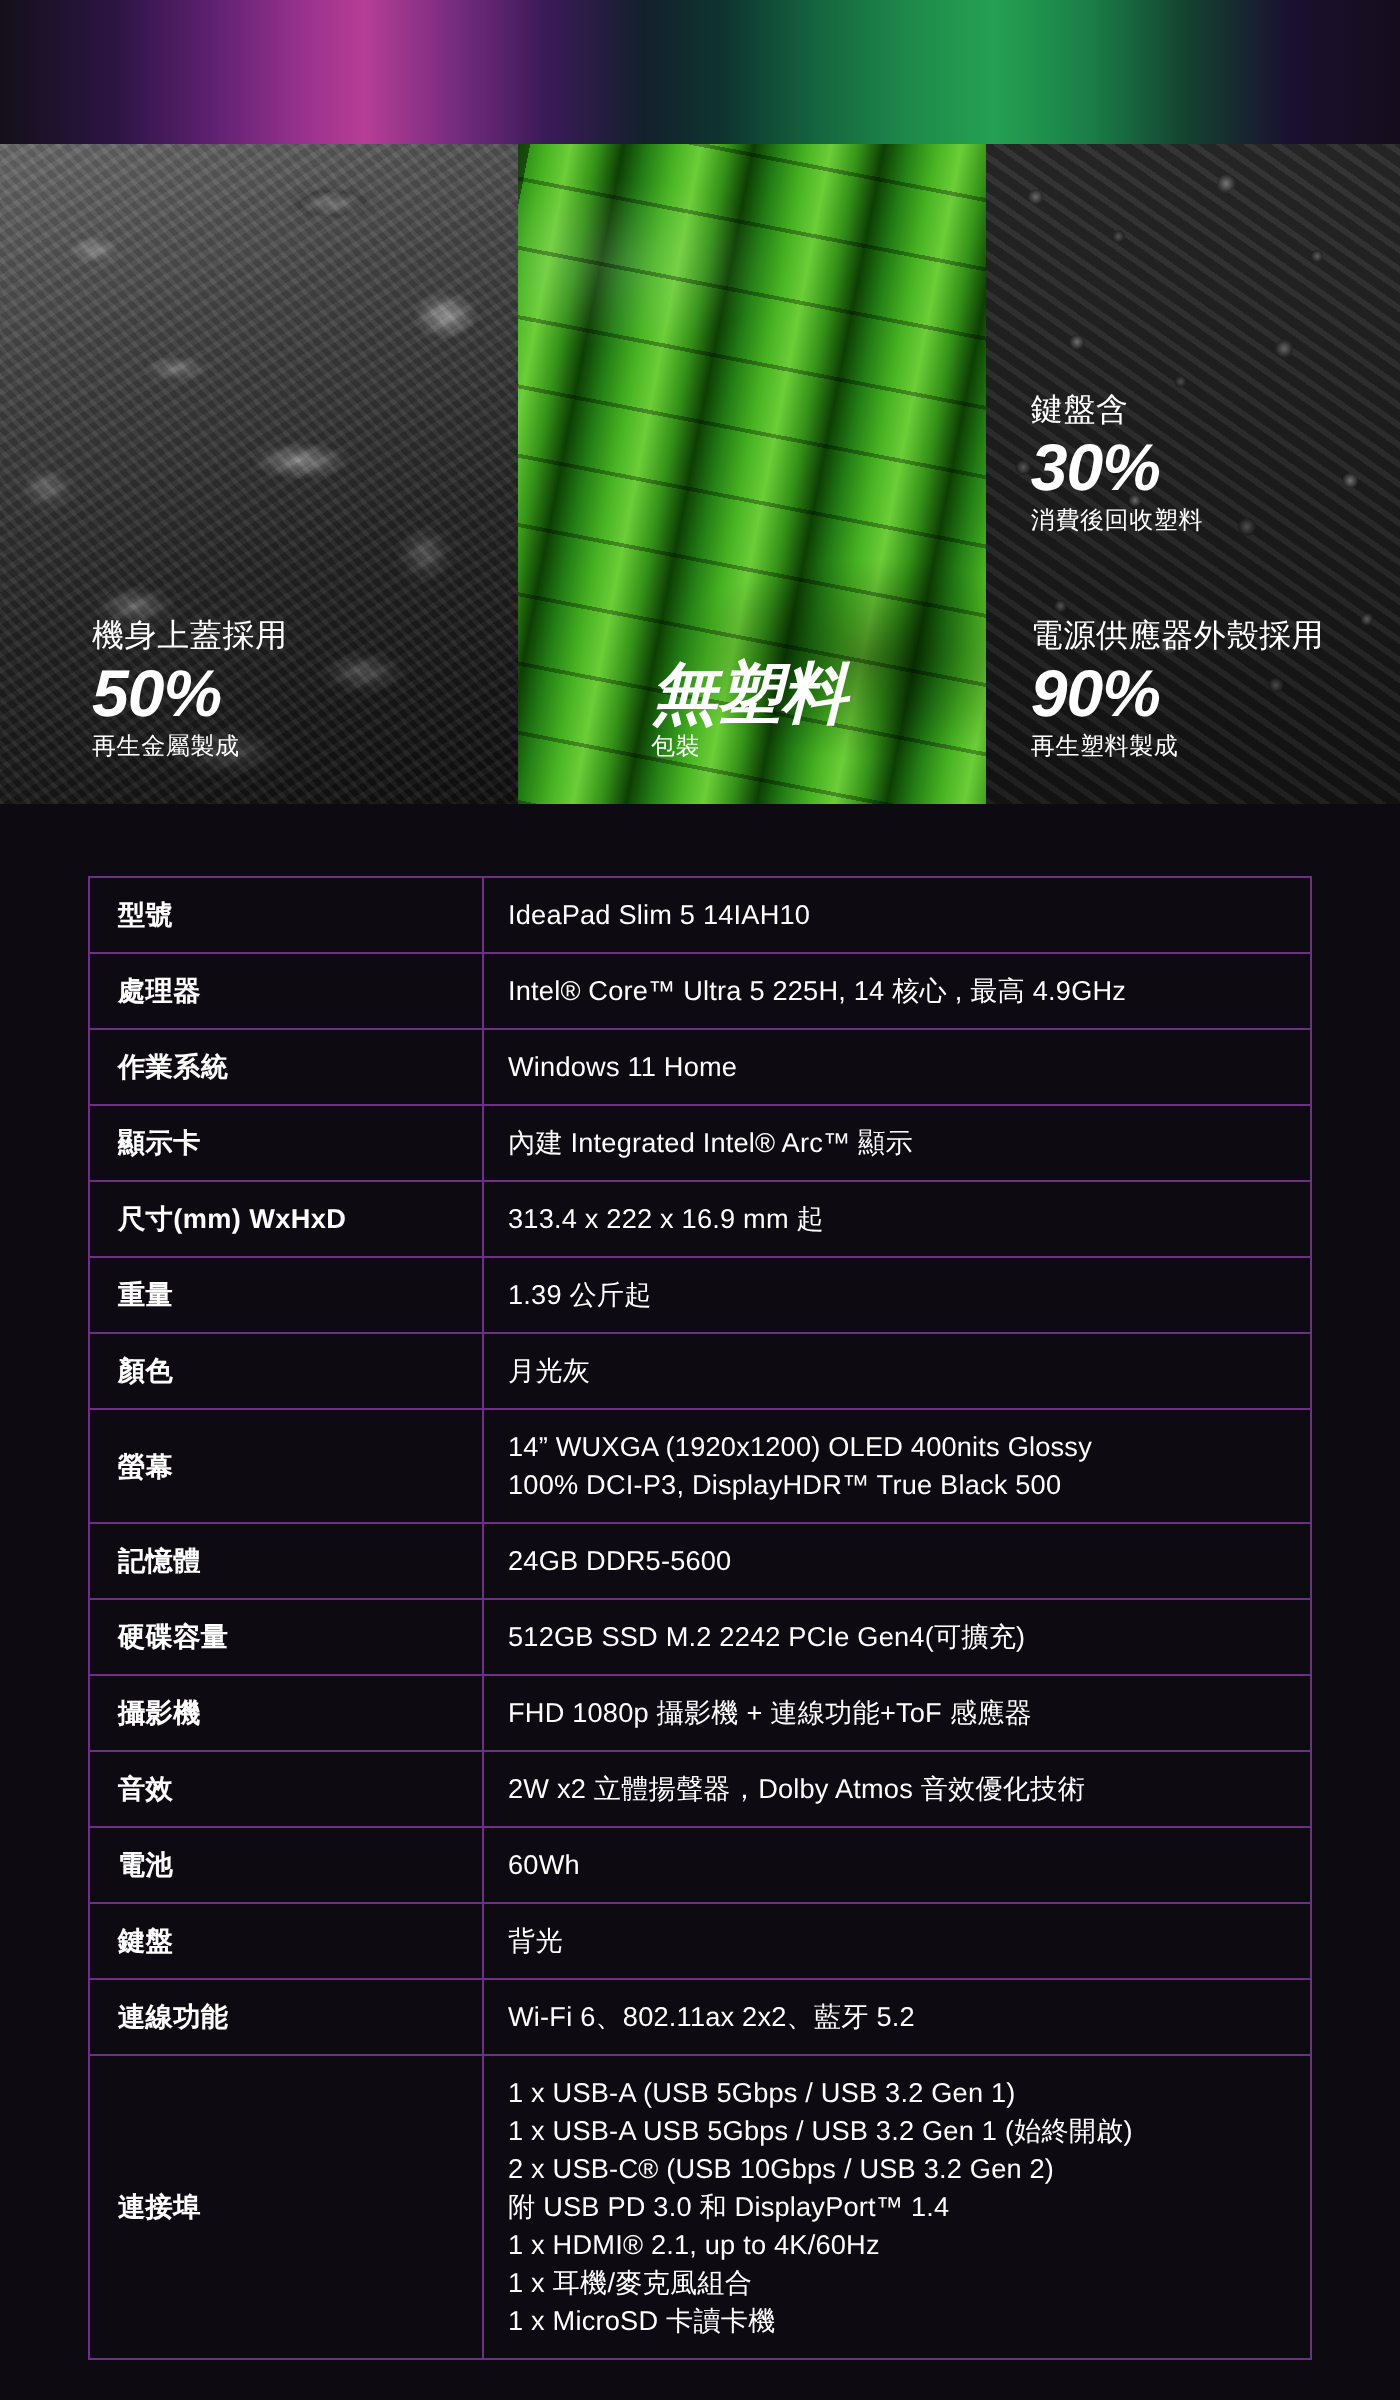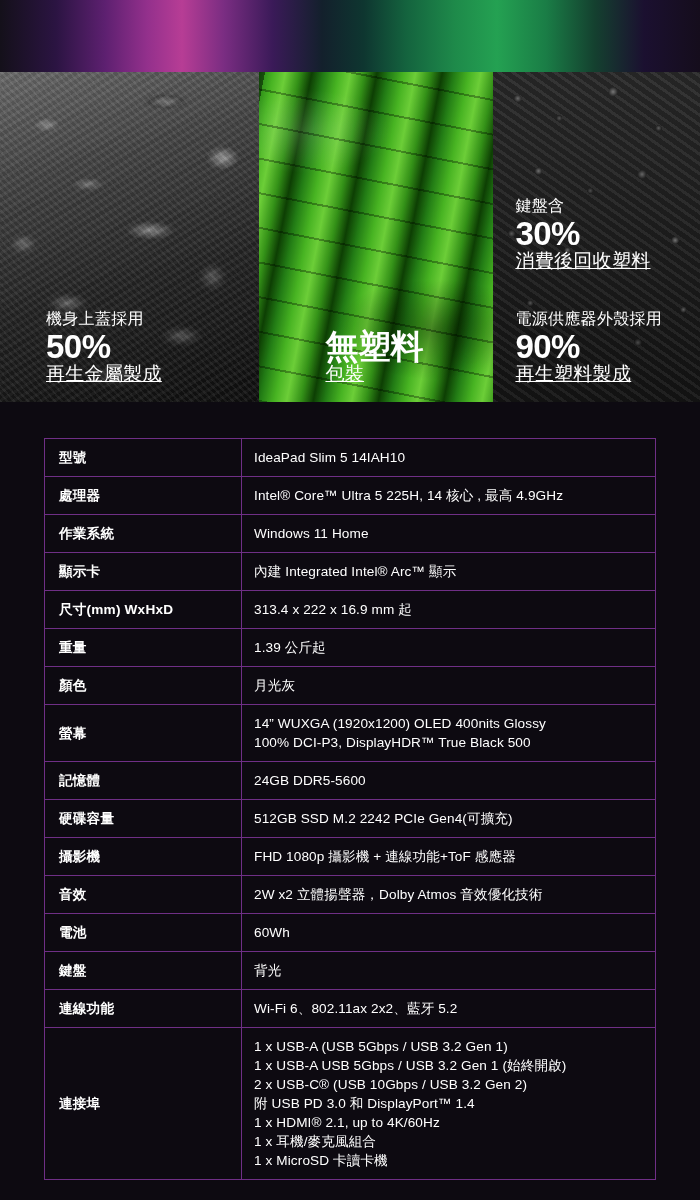--- a/index.html
+++ b/index.html
@@ -163,29 +163,29 @@
   .cap-top {
     font-size: 16px;
     line-height: 18px;
     letter-spacing: .3px;
   }
   .cap-big {
     font-size: 33px;
     font-weight: 700;
     line-height: 37px;
     letter-spacing: -.5px;
+    font-style: italic;
   }
   .cap-big.word {
     font-size: 33px;
   }
   .cap-bot {
-    font-size: 19px;
+    font-size: 12px;
     line-height: 17px;
     letter-spacing: .3px;
-    text-decoration: underline;
   }
 
   .cap-left { bottom: 20px; }
   .cap-mid  { bottom: 20px; }
   .cap-right-top { top: 125px; }
   .cap-right-bot { bottom: 20px; }
 
   
   .table-wrap {
     position: absolute;

